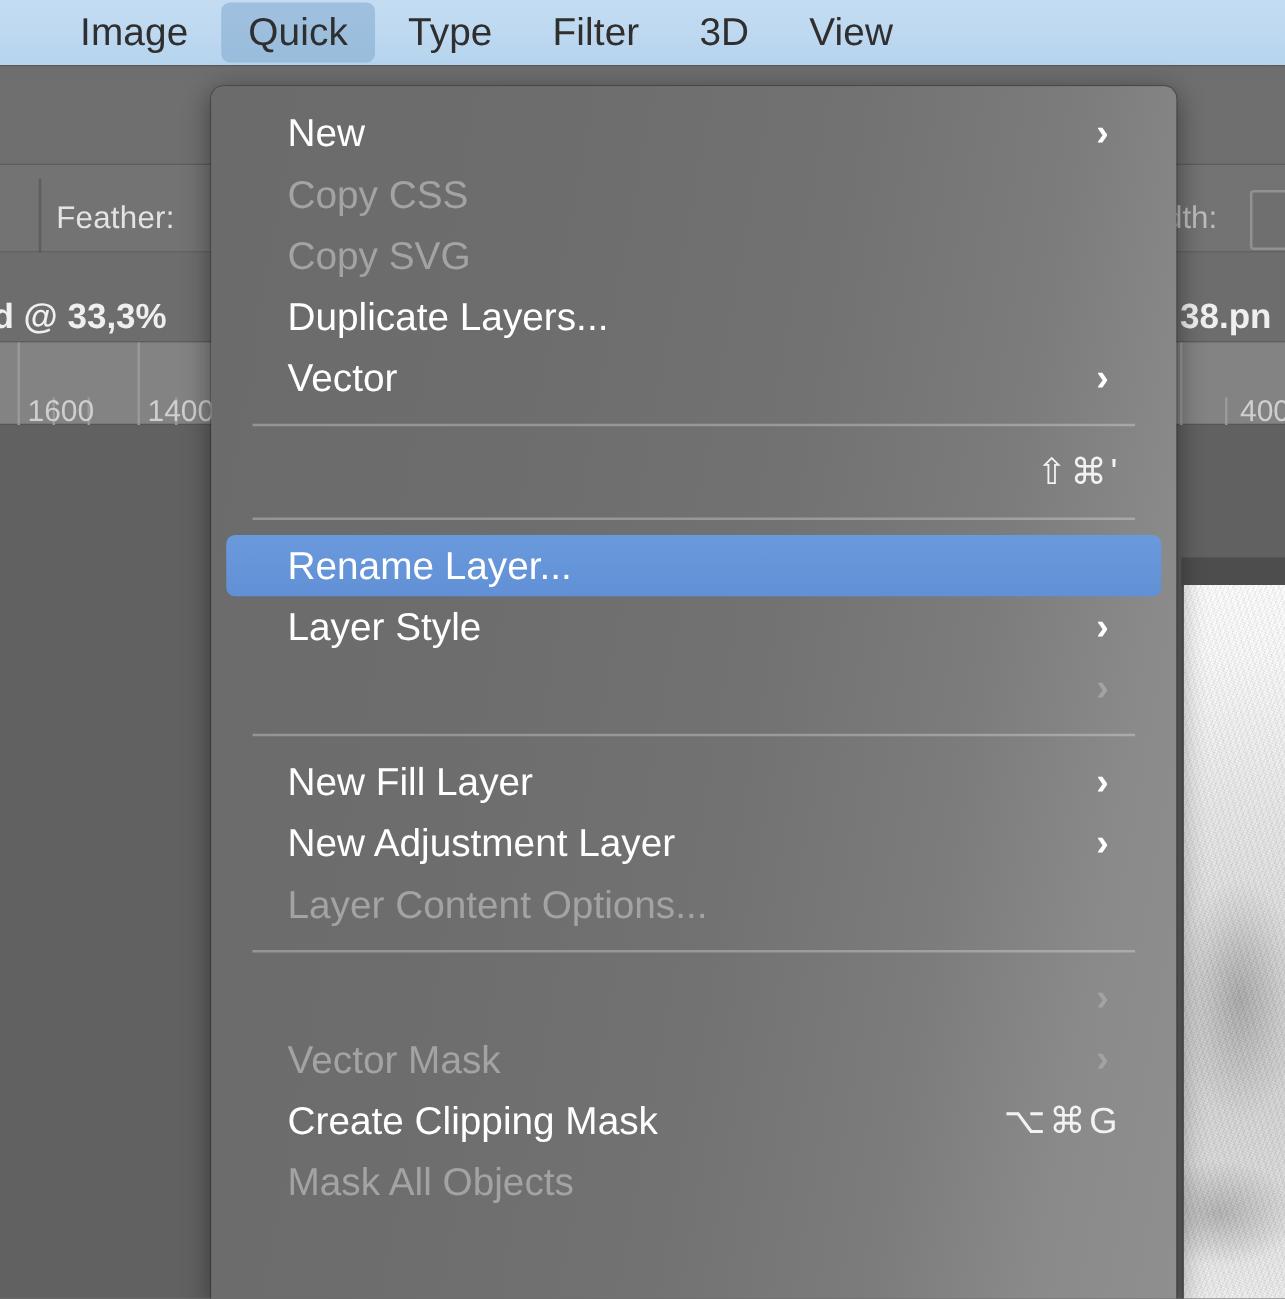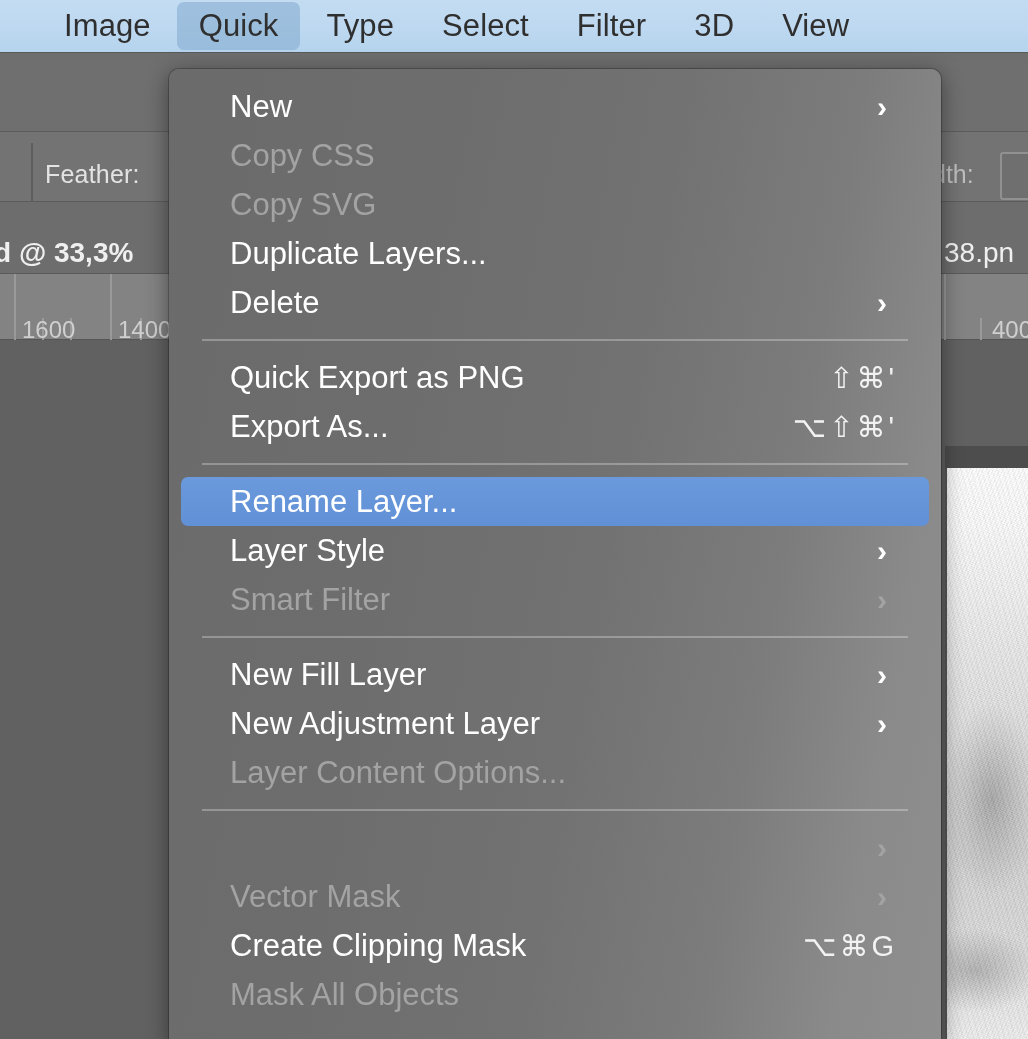--- a/index.html
+++ b/index.html
@@ -95,21 +95,21 @@
     position: absolute;
     left: -6px; top: 237px;
     font-size: 28px;
     font-weight: bold;
     color: #efefef;
   }
   .doc-title-right {
     position: absolute;
     left: 944px; top: 237px;
     font-size: 28px;
-    font-weight: normal;
+    font-weight: bold;
     color: #efefef;
   }
 
   .ruler-tick {
     position: absolute;
     top: 274px;
     width: 2px; height: 66px;
     background: #999;
   }
   .ruler-minor {
@@ -285,67 +285,60 @@
     <div class="photo-topbar"></div>
     <div class="photo-canvas">
       <div class="photo-grain"></div>
     </div>
   </div>
 
   <div class="menubar" id="menubar">
       <div class="menubar-item">Image</div>
       <div class="menubar-item active">Quick</div>
       <div class="menubar-item">Type</div>
-      <div class="menubar-item">Select</div>
       <div class="menubar-item">Filter</div>
       <div class="menubar-item">3D</div>
       <div class="menubar-item">View</div>
     </div>
 
   <div class="menu-panel" id="menu-panel">
       <div class="menu-item">
         <span class="menu-label">New</span>
         <span class="submenu-arrow">›</span>
       </div>
       <div class="menu-item disabled">
         <span class="menu-label">Copy CSS</span>
       </div>
       <div class="menu-item disabled">
         <span class="menu-label">Copy SVG</span>
       </div>
       <div class="menu-item">
         <span class="menu-label">Duplicate Layers...</span>
       </div>
       <div class="menu-item">
-        <span class="menu-label">Delete</span>
+        <span class="menu-label">Vector</span>
         <span class="submenu-arrow">›</span>
       </div>
       <div class="menu-sep-wrap">
         <div class="menu-sep"></div>
       </div>
       <div class="menu-item">
-        <span class="menu-label">Quick Export as PNG</span>
         <span class="menu-shortcut">⇧⌘'</span>
-      </div>
-      <div class="menu-item">
-        <span class="menu-label">Export As...</span>
-        <span class="menu-shortcut">⌥⇧⌘'</span>
       </div>
       <div class="menu-sep-wrap">
         <div class="menu-sep"></div>
       </div>
       <div class="menu-item highlight">
         <span class="menu-label">Rename Layer...</span>
       </div>
       <div class="menu-item">
         <span class="menu-label">Layer Style</span>
         <span class="submenu-arrow">›</span>
       </div>
       <div class="menu-item disabled">
-        <span class="menu-label">Smart Filter</span>
         <span class="submenu-arrow">›</span>
       </div>
       <div class="menu-sep-wrap">
         <div class="menu-sep"></div>
       </div>
       <div class="menu-item">
         <span class="menu-label">New Fill Layer</span>
         <span class="submenu-arrow">›</span>
       </div>
       <div class="menu-item">

